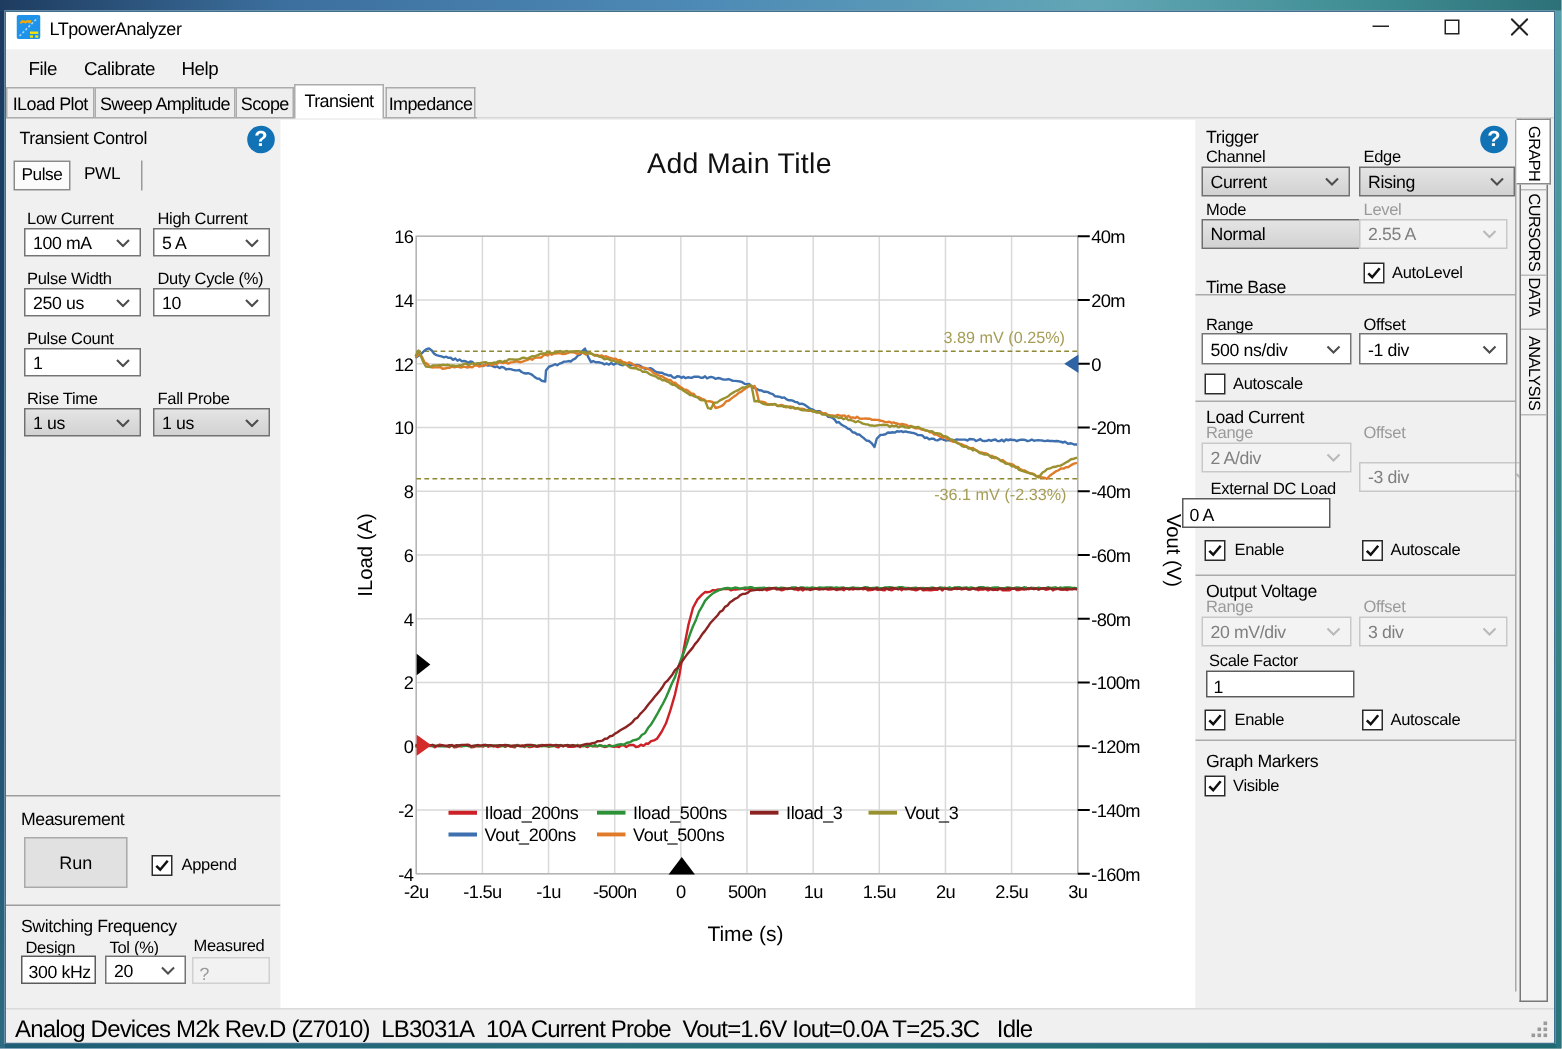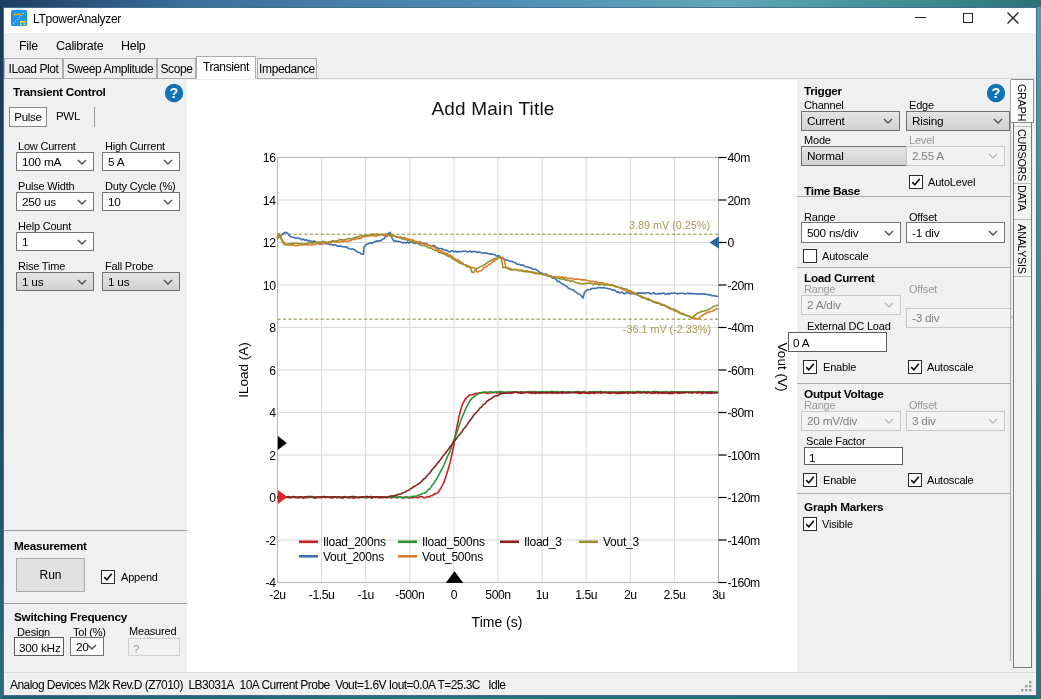--- a/index.html
+++ b/index.html
@@ -2,21 +2,21 @@
 <html><head><meta charset="utf-8"><title>LTpowerAnalyzer</title>
 <style>
 *{margin:0;padding:0;box-sizing:border-box}
 html,body{width:1041px;height:699px;overflow:hidden}
 body{font-family:"Liberation Sans",sans-serif;position:relative;
 background:linear-gradient(115deg,#2f5f8a 0%,#4b87b4 30%,#62a5b4 55%,#3f8d92 78%,#235f68 100%);}
 .abs{position:absolute}
 .win{position:absolute;left:3px;top:7px;width:1034px;height:689px;background:#f0f0f0;border:1px solid #41708f}
 .lbl{position:absolute;font-size:11px;letter-spacing:-0.2px;color:#000;white-space:nowrap}
 .glbl{position:absolute;font-size:11px;letter-spacing:-0.2px;color:#9a9a9a;white-space:nowrap}
-.hdr{position:absolute;font-size:11.8px;letter-spacing:-0.3px;font-weight:bold;color:#000;white-space:nowrap}
+.hdr{position:absolute;font-size:11.8px;letter-spacing:-0.3px;font-weight:normal;color:#000;white-space:nowrap}
 .combo{position:absolute;background:#fff;border:1px solid #747474;font-size:11.8px;letter-spacing:-0.25px;color:#000}
 .combo .ct{position:absolute;left:5px;top:50%;transform:translateY(-50%);white-space:nowrap}
 .combo .chev{position:absolute;right:6px;top:50%;transform:translateY(-50%)}
 .combo.gray{background:linear-gradient(#e4e4e4,#d2d2d2);border:1px solid #707070}
 .combo.dis{background:#f3f3f3;border:1px solid #c8c8c8;color:#7f7f7f}
 .tbox{position:absolute;background:#fff;border:1px solid #5b5b5b;font-size:11.8px;letter-spacing:-0.25px;color:#000;padding:3px 0 0 4px;white-space:nowrap;overflow:hidden}
 .tbox.dis{background:#f2f2f2;border:1px solid #d0d0d0;color:#9a9a9a}
 .cb{position:absolute;width:14px;height:14px;background:#fff;border:1px solid #2b2b2b;display:inline-block}
 .sep{position:absolute;height:1px;background:#aaa}
 .tab{position:absolute;top:58px;height:20px;background:#eeeeee;border:1px solid #acacac;border-bottom:none;
@@ -85,21 +85,21 @@
     <svg class="chev" width="10" height="6" viewBox="0 0 10 6">
       <polyline points="1,1 5,5 9,1" fill="none" stroke="#4d4d4d" stroke-width="1.4"></polyline>
     </svg>
   </div>
 <div class="combo" style="left:102px;top:192px;width:78px;height:19px">
     <span class="ct">10</span>
     <svg class="chev" width="10" height="6" viewBox="0 0 10 6">
       <polyline points="1,1 5,5 9,1" fill="none" stroke="#4d4d4d" stroke-width="1.4"></polyline>
     </svg>
   </div>
-<div class="lbl" style="left:18px;top:220px">Help Count</div>
+<div class="lbl" style="left:18px;top:220px">Pulse Count</div>
 <div class="combo" style="left:16px;top:232px;width:78px;height:19px">
     <span class="ct">1</span>
     <svg class="chev" width="10" height="6" viewBox="0 0 10 6">
       <polyline points="1,1 5,5 9,1" fill="none" stroke="#4d4d4d" stroke-width="1.4"></polyline>
     </svg>
   </div>
 <div class="lbl" style="left:18px;top:260px">Rise Time</div>
 <div class="lbl" style="left:105px;top:260px">Fall Probe</div>
 <div class="combo gray" style="left:16px;top:272px;width:78px;height:19px">
     <span class="ct">1 us</span>
@@ -121,21 +121,21 @@
       <path d="M2.2 6.2 L4.8 8.8 L9.8 2.8" fill="none" stroke="#111" stroke-width="1.7"></path>
     </svg>
   </span>
 <div class="lbl" style="left:121px;top:571px">Append</div>
 <div class="sep" style="left:4px;top:603px;width:183px;background:#9c9c9c"></div>
 <div class="hdr" style="left:14px;top:610px">Switching Frequency</div>
 <div class="lbl" style="left:17px;top:626px">Design</div>
 <div class="lbl" style="left:73px;top:626px">Tol (%)</div>
 <div class="lbl" style="left:129px;top:625px">Measured</div>
 <div class="tbox" style="left:14px;top:637px;width:50px;height:19px">300 kHz</div>
-<div class="combo" style="left:70px;top:637px;width:34px;height:19px">
+<div class="combo" style="left:70px;top:637px;width:54px;height:19px">
     <span class="ct">20</span>
     <svg class="chev" width="10" height="6" viewBox="0 0 10 6">
       <polyline points="1,1 5,5 9,1" fill="none" stroke="#4d4d4d" stroke-width="1.4"></polyline>
     </svg>
   </div>
 <div class="tbox dis" style="left:128px;top:638px;width:52px;height:18px">?</div>
 <div class="abs" style="left:187px;top:80px;width:610px;height:592px;background:#fff"></div>
 <svg class="abs" style="left:187px;top:80px" width="610" height="592" viewBox="187 80 610 592" font-family="Liberation Sans, sans-serif">
     <text x="493" y="115" text-anchor="middle" font-size="19" letter-spacing="0.2" fill="#111">Add Main Title</text>
     <line x1="277.5" y1="157.5" x2="277.5" y2="582.5" stroke="#d9d9d9" stroke-width="1"></line>
@@ -366,20 +366,20 @@
 <div class="abs" style="left:1011px;top:79px;width:23px;height:44px;background:#fff;border:1px solid #8a8a8a;border-left:none"></div>
 <div class="vtxt" style="left:1016px;top:84px">GRAPH</div>
 <div class="vtxt" style="left:1016px;top:129px">CURSORS</div>
 <div class="vtxt" style="left:1016px;top:185px">DATA</div>
 <div class="vtxt" style="left:1016px;top:224px">ANALYSIS</div>
 <div class="sep" style="left:1014px;top:125.5px;width:17px;background:#bbb"></div>
 <div class="sep" style="left:1014px;top:182.5px;width:17px;background:#bbb"></div>
 <div class="sep" style="left:1014px;top:218.5px;width:17px;background:#bbb"></div>
 <div class="sep" style="left:1014px;top:276px;width:17px;background:#bbb"></div>
 <div class="abs" style="left:4px;top:672px;width:1032px;height:23px;background:#f0f0f0;border-top:1px solid #d9d9d9"></div>
-<div class="abs" style="left:10px;top:678px;font-size:12px;letter-spacing:-0.55px;color:#000">Analog Devices M2k Rev.D (Z7010)&nbsp;&nbsp;LB3031A&nbsp;&nbsp;10A Current Probe&nbsp;&nbsp;Vout=1.6V Iout=0.0A T=25.3C&nbsp;&nbsp;&nbsp;Idle</div>
+<div class="abs" style="left:10px;top:678px;font-size:16px;letter-spacing:-0.55px;color:#000">Analog Devices M2k Rev.D (Z7010)&nbsp;&nbsp;LB3031A&nbsp;&nbsp;10A Current Probe&nbsp;&nbsp;Vout=1.6V Iout=0.0A T=25.3C&nbsp;&nbsp;&nbsp;Idle</div>
 <svg class="abs" style="left:1019px;top:679px" width="15" height="14">
     <rect x="10" y="2" width="2.4" height="2.4" fill="#9a9a9a"></rect>
     <rect x="6" y="6" width="2.4" height="2.4" fill="#9a9a9a"></rect>
     <rect x="10" y="6" width="2.4" height="2.4" fill="#9a9a9a"></rect>
     <rect x="2" y="10" width="2.4" height="2.4" fill="#9a9a9a"></rect>
     <rect x="6" y="10" width="2.4" height="2.4" fill="#9a9a9a"></rect>
     <rect x="10" y="10" width="2.4" height="2.4" fill="#9a9a9a"></rect>
   </svg>
 </body></html>

